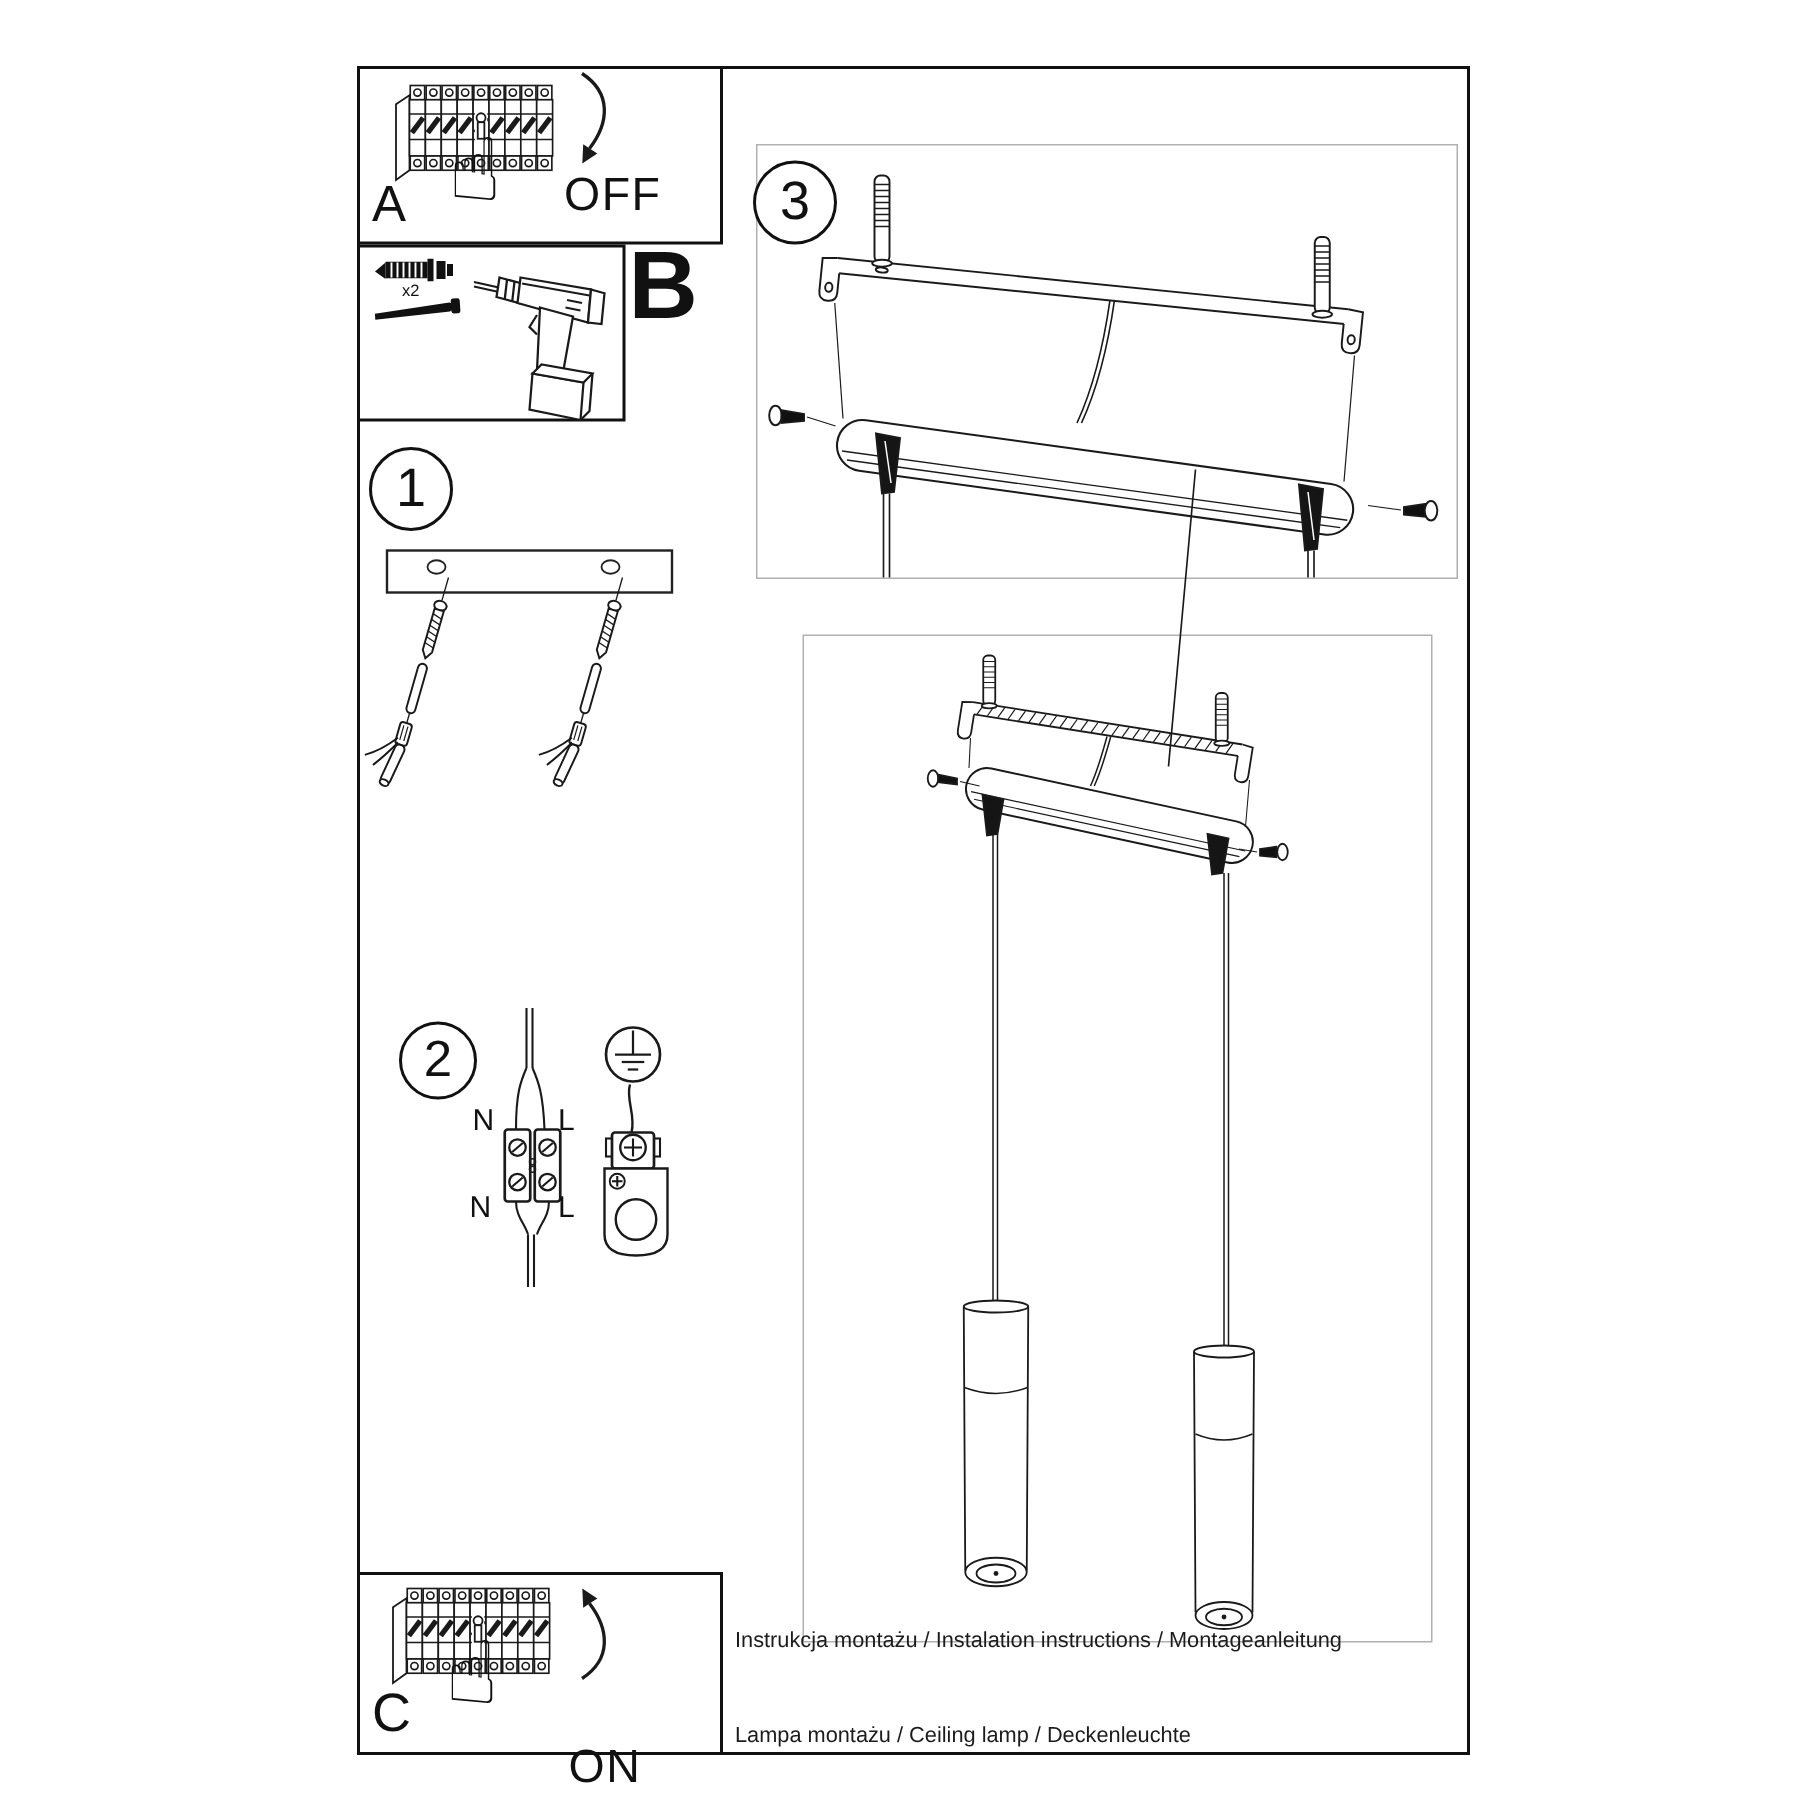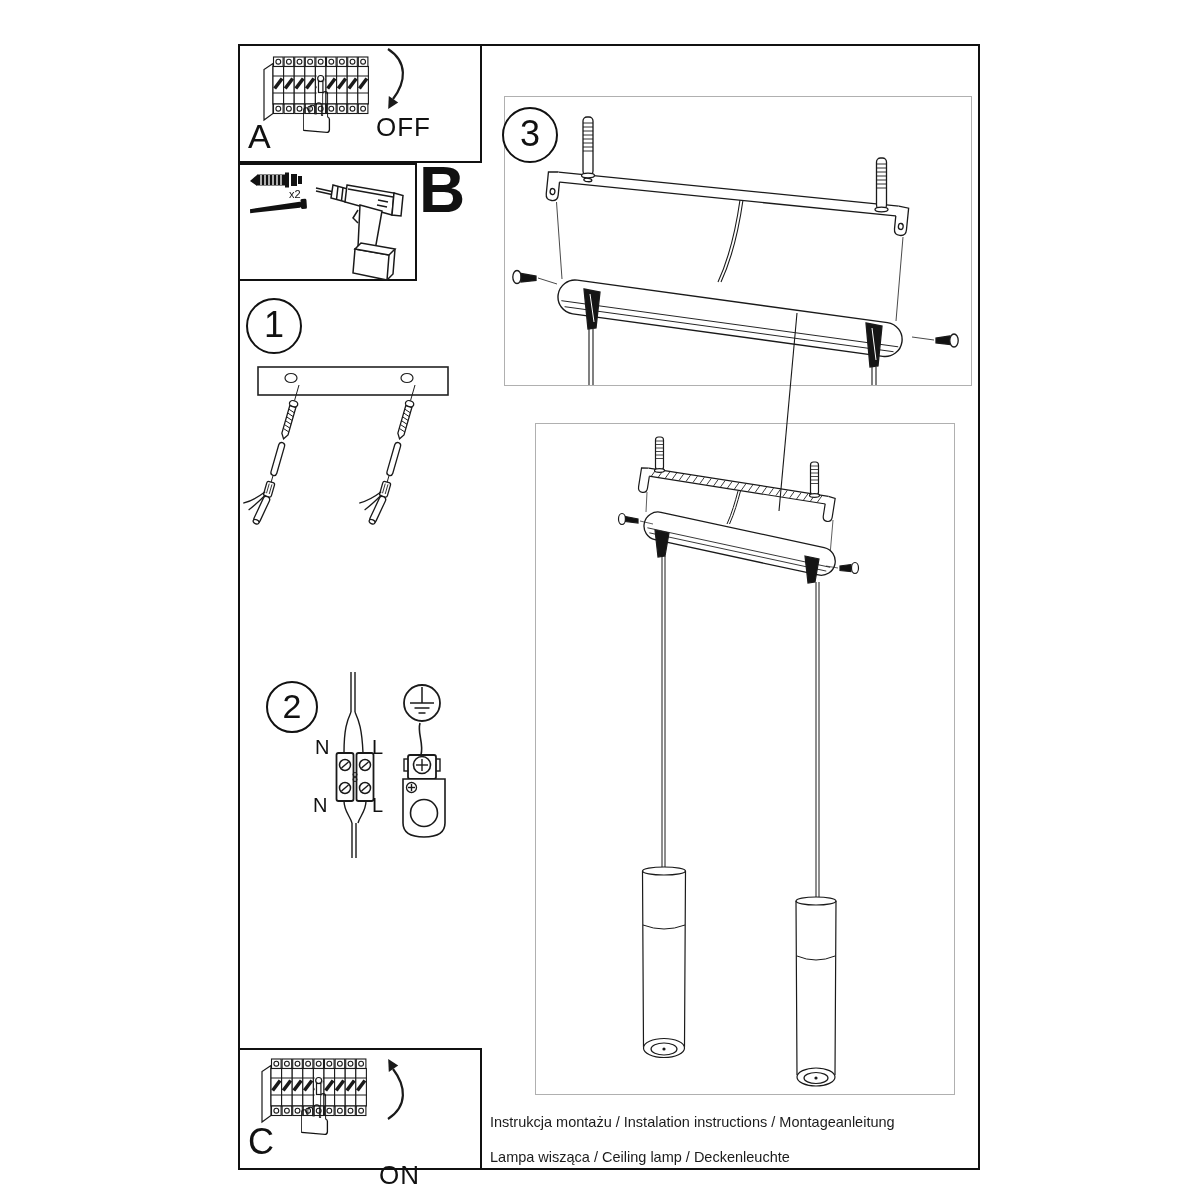--- a/index.html
+++ b/index.html
@@ -2,21 +2,21 @@
 <html><head>
 <meta charset="utf-8">
 <style>
   html,body{margin:0;padding:0;background:#ffffff;}
   #sheet{position:relative;width:1200px;height:1200px;background:#ffffff;overflow:hidden;
          font-family:"Liberation Sans", sans-serif;color:#111;}
   .abs{position:absolute;}
   .frame{border:2px solid #111;background:transparent;}
   .gframe{border:1px solid #b0b0b0;background:transparent;}
   .biglabel{font-size:34px;color:#111;}
-  .state{font-size:26px;letter-spacing:1px;color:#111;text-align:right;}
+  .state{font-size:31px;letter-spacing:1px;color:#111;text-align:right;}
   .circlenum{width:52px;height:52px;border:2.5px solid #111;border-radius:50%;
              text-align:center;line-height:50px;font-size:36px;background:#fff;}
   .wirelabel{font-size:20px;color:#111;}
   .hand{font-family:"DejaVu Sans", sans-serif;font-size:58px;line-height:1;color:#111;}
   .foot{font-size:14.5px;color:#1c1c1c;white-space:nowrap;}
   .x2{font-size:11px;color:#111;}
   svg{display:block;overflow:visible;}
   .ln{stroke:#1a1a1a;fill:none;}
 </style>
 </head>
@@ -95,21 +95,21 @@
       <path d="M13,7 L13,17 M17,7 L17,17 M21,7 L21,17 M25,7 L25,17 M29,7 L29,17 M33,7 L33,17" stroke="#fff" stroke-width="1.3"></path>
       <rect x="37" y="4.5" width="4" height="15" fill="#111"></rect>
       <rect x="43" y="6" width="6" height="12" fill="#111"></rect>
       <rect x="50" y="8" width="4" height="8" fill="#111"></rect>
     </g>
     <g transform="rotate(-4 4 42)">
       <polygon points="2,41 52,37 58,39.5 52,43 2,45" fill="#111"></polygon>
       <rect x="53" y="34.5" width="6" height="10" rx="1.5" fill="#111"></rect>
     </g>
   </svg>
-  <div class="abs x2" style="left:289px;top:188px">x2</div>
+  <div class="abs x2" style="left:268px;top:188px">x2</div>
   <svg class="abs ln" style="left:314px;top:174px" width="102" height="110" viewBox="0 0 102 110" stroke-width="1.5">
     <path d="M2,14 L20,18 M2,17 L20,21"></path>
     <path d="M19,11 L34,15 L32,28 L17,24 Z" fill="#fff"></path>
     <path d="M24,12.5 L22.5,25.5 M29,13.7 L27.5,26.7"></path>
     <path d="M33,11 L80,19 L78,41 L31,28 Z" fill="#fff"></path>
     <path d="M34,15 L79,23"></path>
     <path d="M80,19 L89,21.5 L87,42 L78,41 Z" fill="#fff"></path>
     <path d="M64,26 L74,28 M63,31 L73,33"></path>
     <path d="M46,31 L68,37 L60,82 L44,73 Z" fill="#fff"></path>
     <path d="M44,36 L39,44 L44,49"></path>
@@ -297,16 +297,16 @@
     <use href="#bkstrip" transform="translate(17,3)"></use>
   </svg>
   <div class="abs hand" style="left:297px;top:1086px">☝</div>
   <svg class="abs" style="left:372px;top:1054px" width="44" height="70" viewBox="0 0 44 70">
     <path class="ln" d="M16,65 C36,52 34,32 21,15" stroke-width="2.2"></path>
     <polygon points="16.2,5 26.2,11.6 16.8,17.9" fill="#1a1a1a"></polygon>
   </svg>
   <div class="abs state" style="left:379px;top:1160px">ON</div>
   <div class="abs biglabel" style="left:248px;top:1121px;font-size:36px;">C</div>
 
-  <div class="abs foot" style="left:490px;top:1114px">Instrukcja montażu / Instalation instructions / Montageanleitung</div>
-  <div class="abs foot" style="left:490px;top:1149px">Lampa wisząca / Ceiling lamp / Deckenleuchte</div>
+  <div class="abs foot" style="left:490px;top:1086px">Instrukcja montażu / Instalation instructions / Montageanleitung</div>
+  <div class="abs foot" style="left:490px;top:1149px">Lampa montażu / Ceiling lamp / Deckenleuchte</div>
 
 </div>
 
 </body></html>

